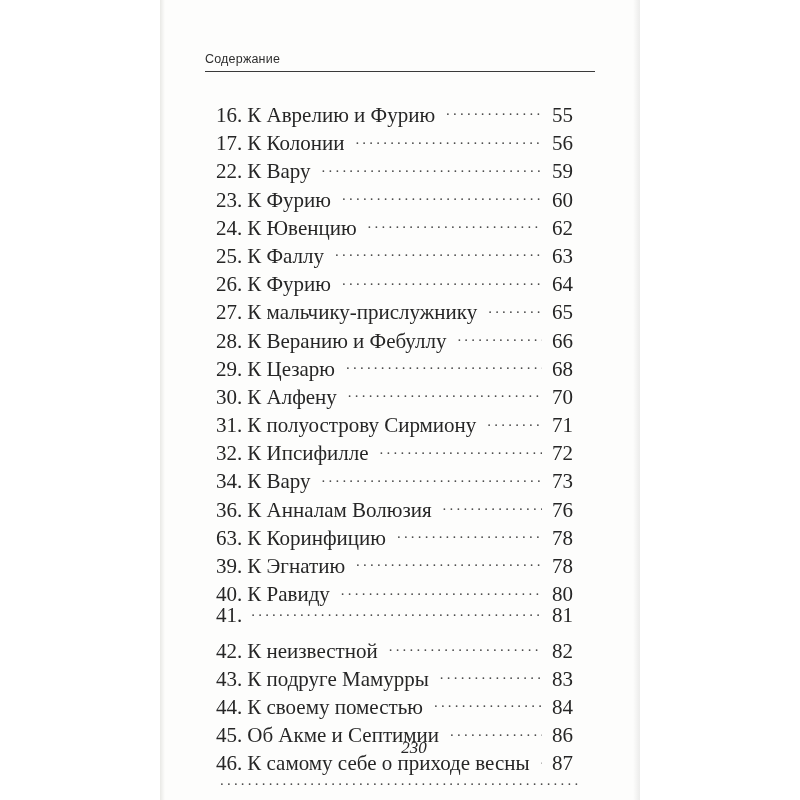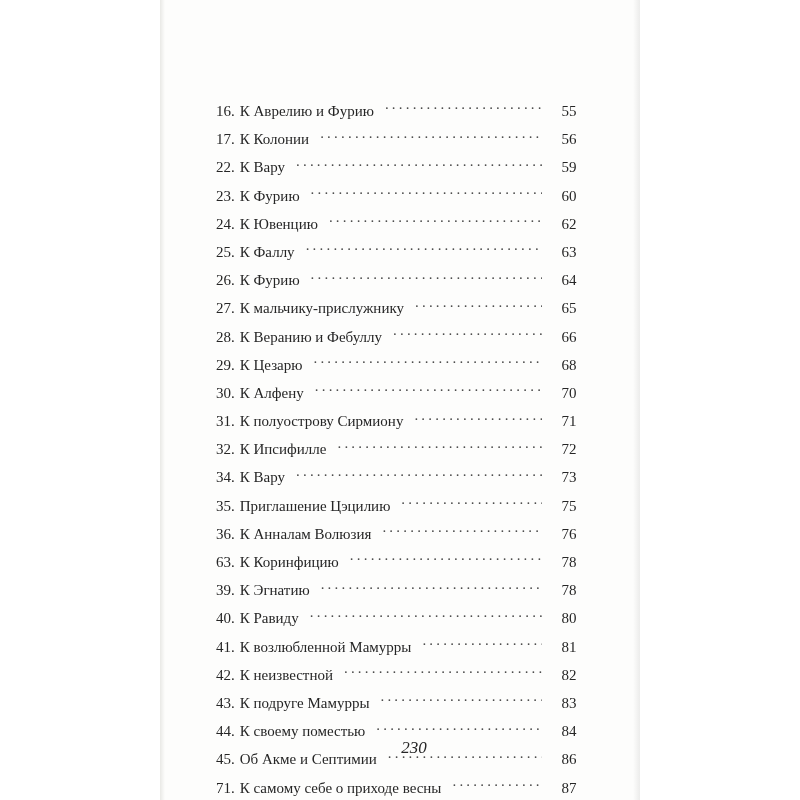--- a/index.html
+++ b/index.html
@@ -48,21 +48,21 @@
   .toc {
     position: absolute;
     left: 56px;
     top: 94px;
     width: 370px;
   }
   .toc-row {
     display: flex;
     align-items: baseline;
     height: 28.2px;
-    font-size: 15px;
+    font-size: 21px;
     color: #262626;
     white-space: nowrap;
   }
   .toc-num {
     flex: 0 0 auto;
     padding-right: 5px;
   }
   .toc-title {
     flex: 0 0 auto;
     padding-right: 7px;
@@ -80,21 +80,21 @@
     position: absolute;
     left: 0;
     bottom: 0.17em;
     font-size: 15px;
     letter-spacing: 3.2px;
     color: #4a4a4a;
     white-space: nowrap;
   }
   .toc-page {
     flex: 0 0 34px;
-    text-align: center;
+    text-align: left;
     padding-left: 6px;
   }
   .folio {
     position: absolute;
     left: 0;
     top: 738px;
     width: 508px;
     text-align: center;
     font-size: 17px;
     color: #262626;
@@ -117,20 +117,24 @@
     height: 800px;
     background: linear-gradient(to left, #ececeb, rgba(255,255,255,0));
   }
 </style>
 </head>
 <body>
 
 <div class="page">
   <div class="page-inner">
 
+    <div class="header">
+      <div class="header-title">Содержание</div>
+      <div class="header-rule"></div>
+    </div>
 
     <div class="toc">
         <div class="toc-row">
           <span class="toc-num">16.</span>
           <span class="toc-title">К Аврелию и Фурию</span>
           <span class="toc-dots"></span>
           <span class="toc-page">55</span>
         </div>
         <div class="toc-row">
           <span class="toc-num">17.</span>
@@ -204,26 +208,20 @@
           <span class="toc-dots"></span>
           <span class="toc-page">72</span>
         </div>
         <div class="toc-row">
           <span class="toc-num">34.</span>
           <span class="toc-title">К Вару</span>
           <span class="toc-dots"></span>
           <span class="toc-page">73</span>
         </div>
         <div class="toc-row">
-          <span class="toc-num">35.</span>
-          <span class="toc-title">Приглашение Цэцилию</span>
-          <span class="toc-dots"></span>
-          <span class="toc-page">75</span>
-        </div>
-        <div class="toc-row">
           <span class="toc-num">36.</span>
           <span class="toc-title">К Анналам Волюзия</span>
           <span class="toc-dots"></span>
           <span class="toc-page">76</span>
         </div>
         <div class="toc-row">
           <span class="toc-num">63.</span>
           <span class="toc-title">К Коринфицию</span>
           <span class="toc-dots"></span>
           <span class="toc-page">78</span>
@@ -235,21 +233,20 @@
           <span class="toc-page">78</span>
         </div>
         <div class="toc-row">
           <span class="toc-num">40.</span>
           <span class="toc-title">К Равиду</span>
           <span class="toc-dots"></span>
           <span class="toc-page">80</span>
         </div>
         <div class="toc-row">
           <span class="toc-num">41.</span>
-          <span class="toc-title">К возлюбленной Мамурры</span>
           <span class="toc-dots"></span>
           <span class="toc-page">81</span>
         </div>
         <div class="toc-row">
           <span class="toc-num">42.</span>
           <span class="toc-title">К неизвестной</span>
           <span class="toc-dots"></span>
           <span class="toc-page">82</span>
         </div>
         <div class="toc-row">
@@ -264,21 +261,21 @@
           <span class="toc-dots"></span>
           <span class="toc-page">84</span>
         </div>
         <div class="toc-row">
           <span class="toc-num">45.</span>
           <span class="toc-title">Об Акме и Септимии</span>
           <span class="toc-dots"></span>
           <span class="toc-page">86</span>
         </div>
         <div class="toc-row">
-          <span class="toc-num">71.</span>
+          <span class="toc-num">46.</span>
           <span class="toc-title">К самому себе о приходе весны</span>
           <span class="toc-dots"></span>
           <span class="toc-page">87</span>
         </div>
         <div class="toc-row">
           <span class="toc-dots"></span>
         </div>
       </div>
 
     <div class="folio">230</div>

